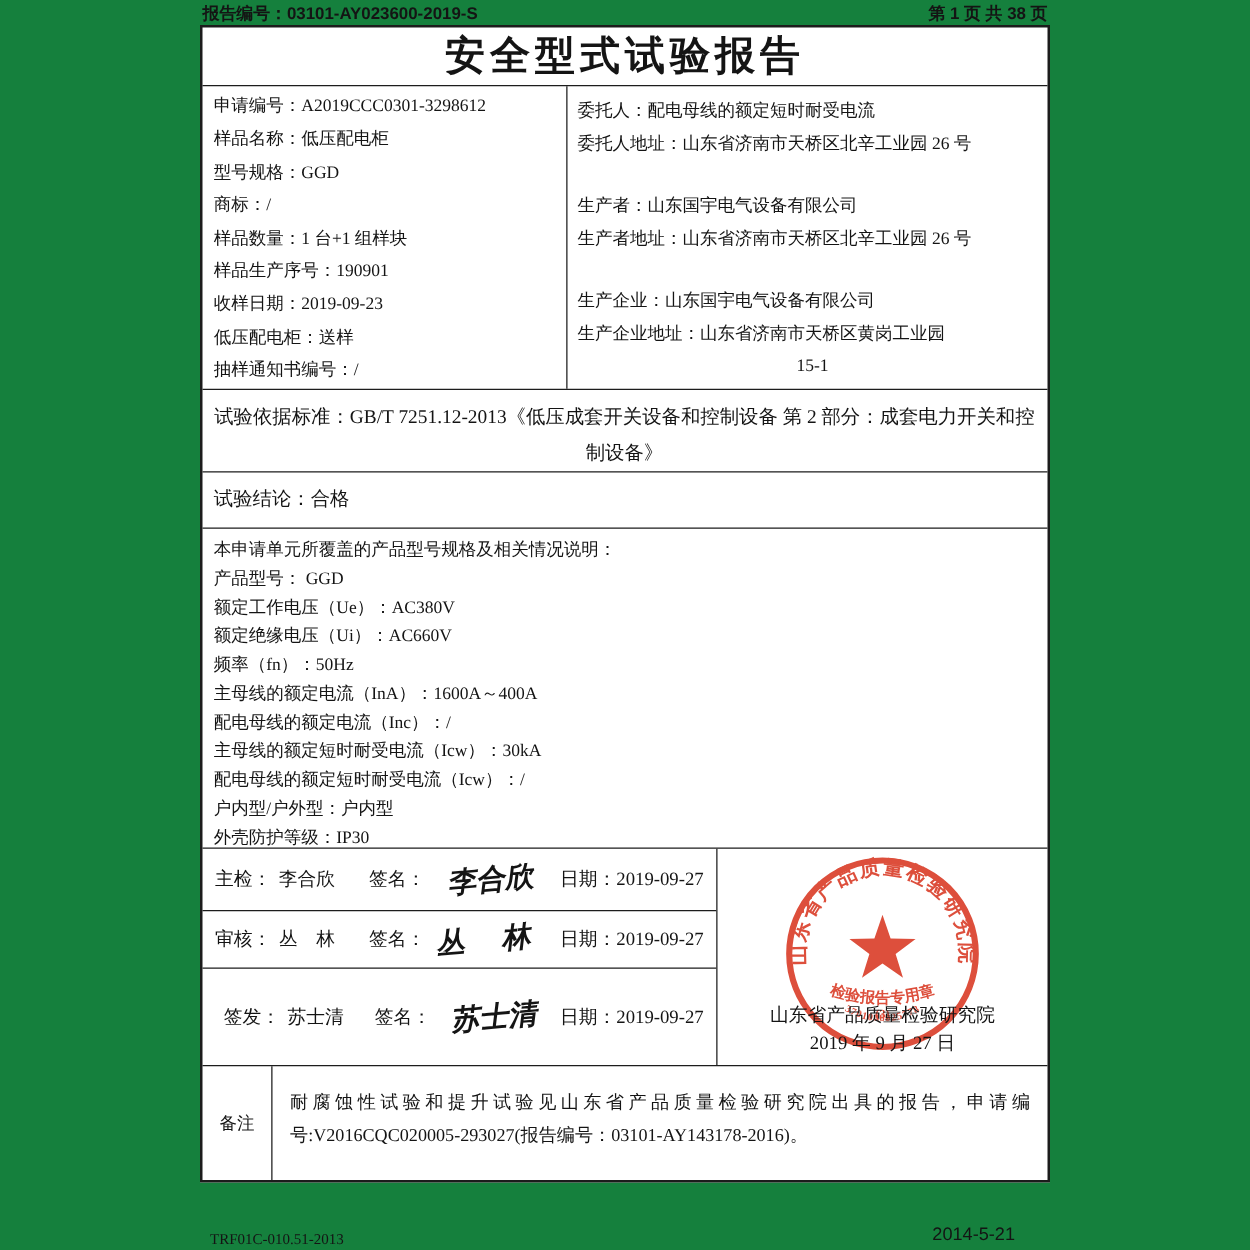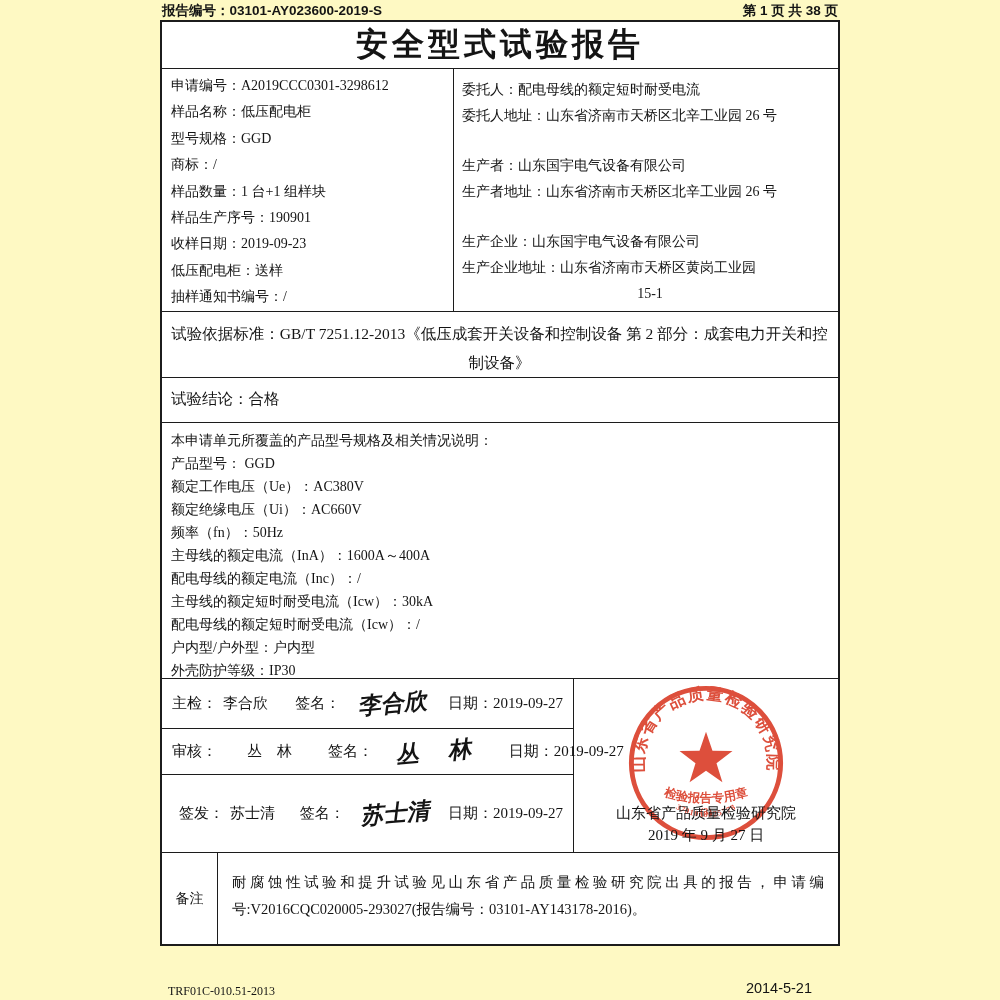--- a/index.html
+++ b/index.html
@@ -1,19 +1,19 @@
 <!DOCTYPE html>
 <html><head>
 <meta charset="utf-8">
 <style>
   * { box-sizing: border-box; margin: 0; padding: 0; }
   html,body { width:1000px; height:1000px; background:#ffffff; }
   body { font-family:"Liberation Serif", serif; color:#141414; position:relative; }
 
-  .sheet { position:absolute; inset:0; background:#fef9c3; }
+  .sheet { position:absolute; inset:0; background:#15803d; }
 
   
   .topbar { position:absolute; left:162px; top:2px; width:676px;
             display:flex; justify-content:space-between;
             font-family:"Liberation Sans", sans-serif; font-weight:bold; font-size:13.5px; }
 
   
   .doc-table { position:absolute; left:160px; top:20px; width:680px;
                border:2px solid #1c1c1c; background:#fff; }
   .row { border-top:1.5px solid #1c1c1c; }
@@ -34,21 +34,21 @@
   .conclusion-row { height:45px; padding:11px 10px 0 9px; font-size:15.5px; }
 
   .specs-row { height:256px; padding:6px 10px 0 9px; font-size:14px; line-height:23px; }
 
   .sig-area { display:flex; }
   .sig-left { width:412px; border-right:1.5px solid #1c1c1c; }
   .sig-row { display:flex; align-items:center; border-top:1.5px solid #1c1c1c;
              font-size:15px; padding:0 10px 0 10px;font-family:Liberation Serif, serif; }
   .sig-row:first-child { border-top:none; }
   .sig-row-1 { height:49px; }
-  .sig-row-2 { height:46px;gap:24px; }
+  .sig-row-2 { height:46px; }
   .sig-row-3 { height:78px;padding-left:17px; }
   .sig-role { white-space:nowrap; }
   .sig-name { white-space:nowrap; margin-left:6px; width:66px; }
   .sig-label { white-space:nowrap; margin-left:12px; }
   .sig-script { width:118px; text-align:center; font-size:23px; font-weight:600;
                 transform:rotate(-5deg) skewX(-12deg); white-space:nowrap; }
   .sig-script.wide { letter-spacing:12px; }
   .sig-date { margin-left:auto; white-space:nowrap; font-size:15px; }
 
   .stamp-cell { flex:1; position:relative; }

